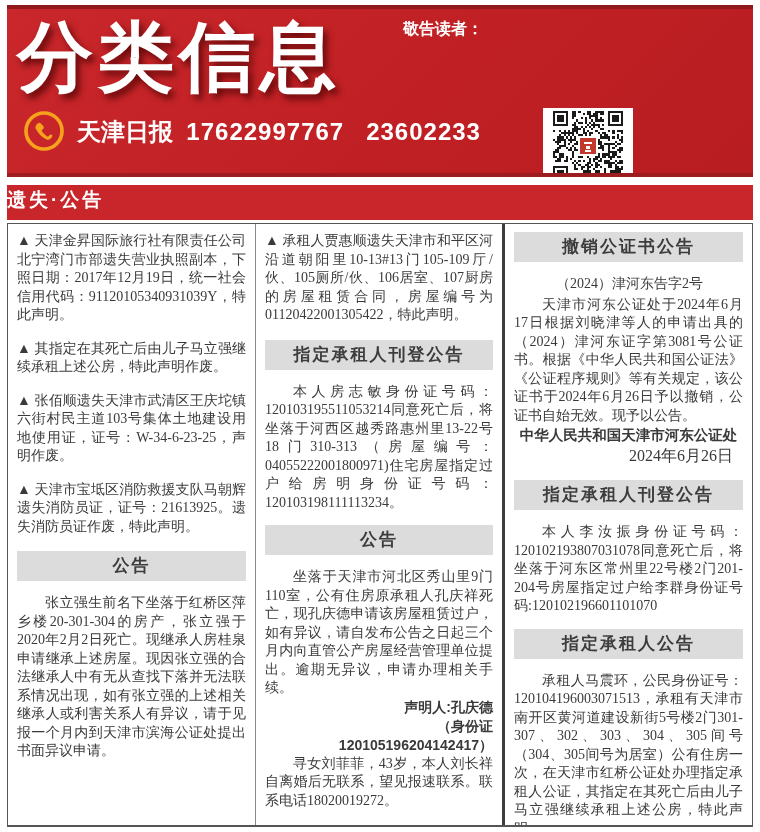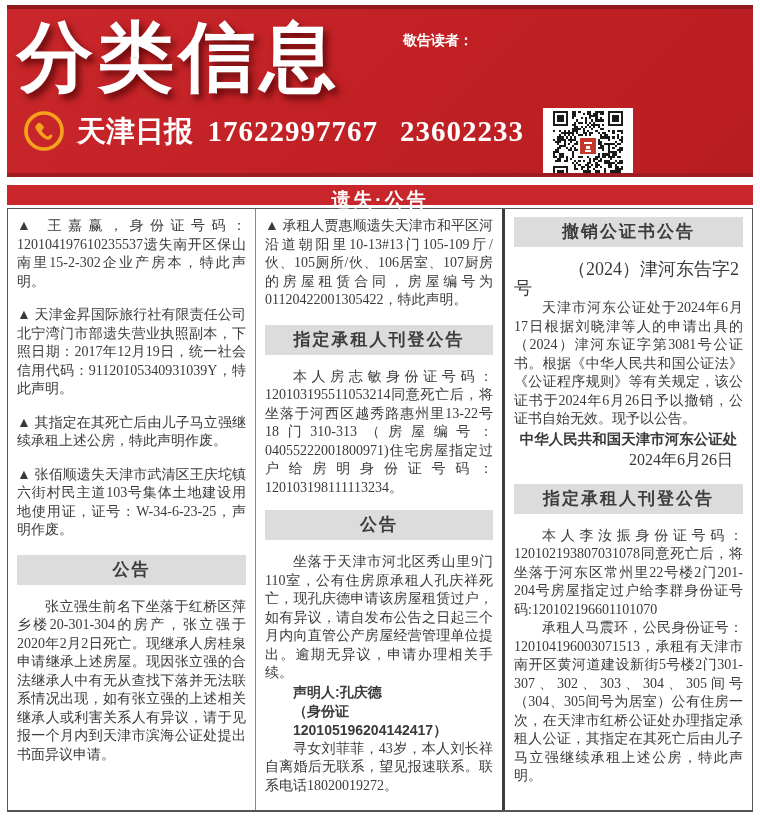--- a/index.html
+++ b/index.html
@@ -15,46 +15,46 @@
     color: #fff; overflow: hidden;
   }
   .logo {
     position: absolute; left: 10px; top: 6px;
     font-family: "Liberation Sans", "DejaVu Sans", sans-serif;
     font-size: 76px; font-weight: bold; letter-spacing: 5px; line-height: 1.1;
     color: #ffffff; text-shadow: 4px 5px 7px rgba(70,0,0,.75);
     white-space: nowrap;
   }
   .notice-box {
-    position: absolute; left: 396px; top: 22px; width: 356px;
+    position: absolute; left: 396px; top: 11px; width: 356px;
     font-family: "Liberation Sans", "DejaVu Sans", sans-serif;
-    font-size: 14px; font-weight: bold; line-height: 18px; text-align: justify;
+    font-size: 16px; font-weight: bold; line-height: 18px; text-align: justify;
   }
   .notice-title { display: block; }
   .notice-body { text-indent: 2em; display: block; }
   .contact { position: absolute; left: 16px; top: 101px; display: flex; align-items: center; }
   .phone-ico { width: 42px; height: 42px; margin-right: 12px; flex: 0 0 auto; }
   .contact-lines {
-    font-family: Liberation Serif, serif;
-    font-weight: bold; font-size: 29px; line-height: 33px; white-space: nowrap;
+    font-family: Liberation Sans, sans-serif;
+    font-weight: bold; font-size: 24px; line-height: 33px; white-space: nowrap;
   }
   .contact-lines .num { letter-spacing: 1px; }
   .sp { display: inline-block; width: 22px; }
   .qr {
     position: absolute; left: 536px; top: 99px; width: 90px; height: 76px;
     background: #fff; padding: 3px 5px;
   }
   .qr svg { width: 100%; height: 100%; display: block; }
 
   
   .banner {
-    margin-top: 8px; height: 20px; background: #c8262a;
+    margin-top: 8px; height: 35px; background: #c8262a;
     color: #fff; font-family: "Liberation Sans", "DejaVu Sans", sans-serif;
     font-weight: bold; font-size: 19px; letter-spacing: 3px;
-    text-align: center; line-height: 29px;
+    text-align: left; line-height: 29px;
   }
 
   
   .content {
     margin-top: 3px; height: 604px; display: flex;
     border: 1px solid #555; border-bottom-width: 2px;
     overflow: hidden;
   }
   .col { padding: 8px 9px; overflow: hidden; }
   .col-1 { width: 247px; }
@@ -68,23 +68,23 @@
   .para { text-indent: 2em; margin-bottom: 0; }
   .sec-h {
     background: #dcdcdc; color: #3c3c3c;
     font-family: "Liberation Sans", "DejaVu Sans", sans-serif;
     font-weight: bold; font-size: 17px; text-align: center;
     padding: 3px 12px 4px; margin: 0 0 13px; letter-spacing: 2px;
   }
   .gap-before { margin-top: 13px; }
   .signer-left {
     font-family: "Liberation Sans", "DejaVu Sans", sans-serif;
-    font-weight: bold; font-size: 14px; line-height: 19px; padding-left: 2em;
+    font-weight: bold; font-size: 14px; line-height: 19px; padding-left: 2em; text-align: right;
   }
-  .doc-no { font-size: 18px; line-height: 18.5px; text-indent: 3em; margin-bottom: 2px; }
+  .doc-no { font-size: 14px; line-height: 18.5px; text-indent: 3em; margin-bottom: 2px; }
   .org-line {
     font-family: "Liberation Sans", "DejaVu Sans", sans-serif;
     font-weight: bold; font-size: 14.5px; text-align: center; line-height: 20px;
   }
   .date-line { font-size: 16px; text-align: right; padding-right: 10px; line-height: 22px; margin-bottom: 2px; }
 </style>
 </head>
 <body>
 
 <div class="page">
@@ -121,24 +121,24 @@
         <rect x="15.1" y="18.3" width="2.8" height="1.0" fill="#ffffff"></rect>
       </svg>
     </div>
   </div>
 
   <div class="banner">遗失·公告</div>
 
   <div class="content">
 
     <div class="col col-1">
-      <p class="item">▲ 王嘉赢，身份证号码：120104197610235537遗失南开区保山南里15-2-302企业产房本，特此声明。</p>
       <p class="item">▲ 天津金昇国际旅行社有限责任公司北宁湾门市部遗失营业执照副本，下照日期：2017年12月19日，统一社会信用代码：91120105340931039Y，特此声明。</p>
       <p class="item">▲ 其指定在其死亡后由儿子马立强继续承租上述公房，特此声明作废。</p>
       <p class="item">▲ 张佰顺遗失天津市武清区王庆坨镇六街村民主道103号集体土地建设用地使用证，证号：W-34-6-23-25，声明作废。</p>
+      <p class="item">▲ 天津市宝坻区消防救援支队马朝辉遗失消防员证，证号：21613925。遗失消防员证作废，特此声明。</p>
       <div class="sec-h">公告</div>
       <p class="para">张立强生前名下坐落于红桥区萍乡楼20-301-304的房产，张立强于2020年2月2日死亡。现继承人房桂泉申请继承上述房屋。现因张立强的合法继承人中有无从查找下落并无法联系情况出现，如有张立强的上述相关继承人或利害关系人有异议，请于见报一个月内到天津市滨海公证处提出书面异议申请。</p>
 
     </div>
 
     <div class="col col-2">
       <p class="item">▲ 承租人贾惠顺遗失天津市和平区河沿道朝阳里10-13#13门105-109厅/伙、105厕所/伙、106居室、107厨房的房屋租赁合同，房屋编号为01120422001305422，特此声明。</p>
       <div class="sec-h">指定承租人刊登公告</div>
       <p class="para">本人房志敏身份证号码：120103195511053214同意死亡后，将坐落于河西区越秀路惠州里13-22号18门310-313（房屋编号：04055222001800971)住宅房屋指定过户给房明身份证号码：120103198111113234。</p>
       <div class="sec-h gap-before">公告</div>
@@ -149,18 +149,19 @@
     </div>
 
     <div class="col col-3">
       <div class="sec-h">撤销公证书公告</div>
       <div class="doc-no">（2024）津河东告字2号</div>
       <p class="para">天津市河东公证处于2024年6月17日根据刘晓津等人的申请出具的（2024）津河东证字第3081号公证书。根据《中华人民共和国公证法》《公证程序规则》等有关规定，该公证书于2024年6月26日予以撤销，公证书自始无效。现予以公告。</p>
       <div class="org-line">中华人民共和国天津市河东公证处</div>
       <div class="date-line">2024年6月26日</div>
       <div class="sec-h gap-before">指定承租人刊登公告</div>
       <p class="para">本人李汝振身份证号码：120102193807031078同意死亡后，将坐落于河东区常州里22号楼2门201-204号房屋指定过户给李群身份证号码:120102196601101070</p>
+      <div class="sec-h gap-before">指定承租人公告</div>
       <p class="para">承租人马震环，公民身份证号：120104196003071513，承租有天津市南开区黄河道建设新街5号楼2门301-307、302、303、304、305间号（304、305间号为居室）公有住房一次，在天津市红桥公证处办理指定承租人公证，其指定在其死亡后由儿子马立强继续承租上述公房，特此声明。</p>
 
     </div>
 
   </div>
 </div>
 
 </body></html>

